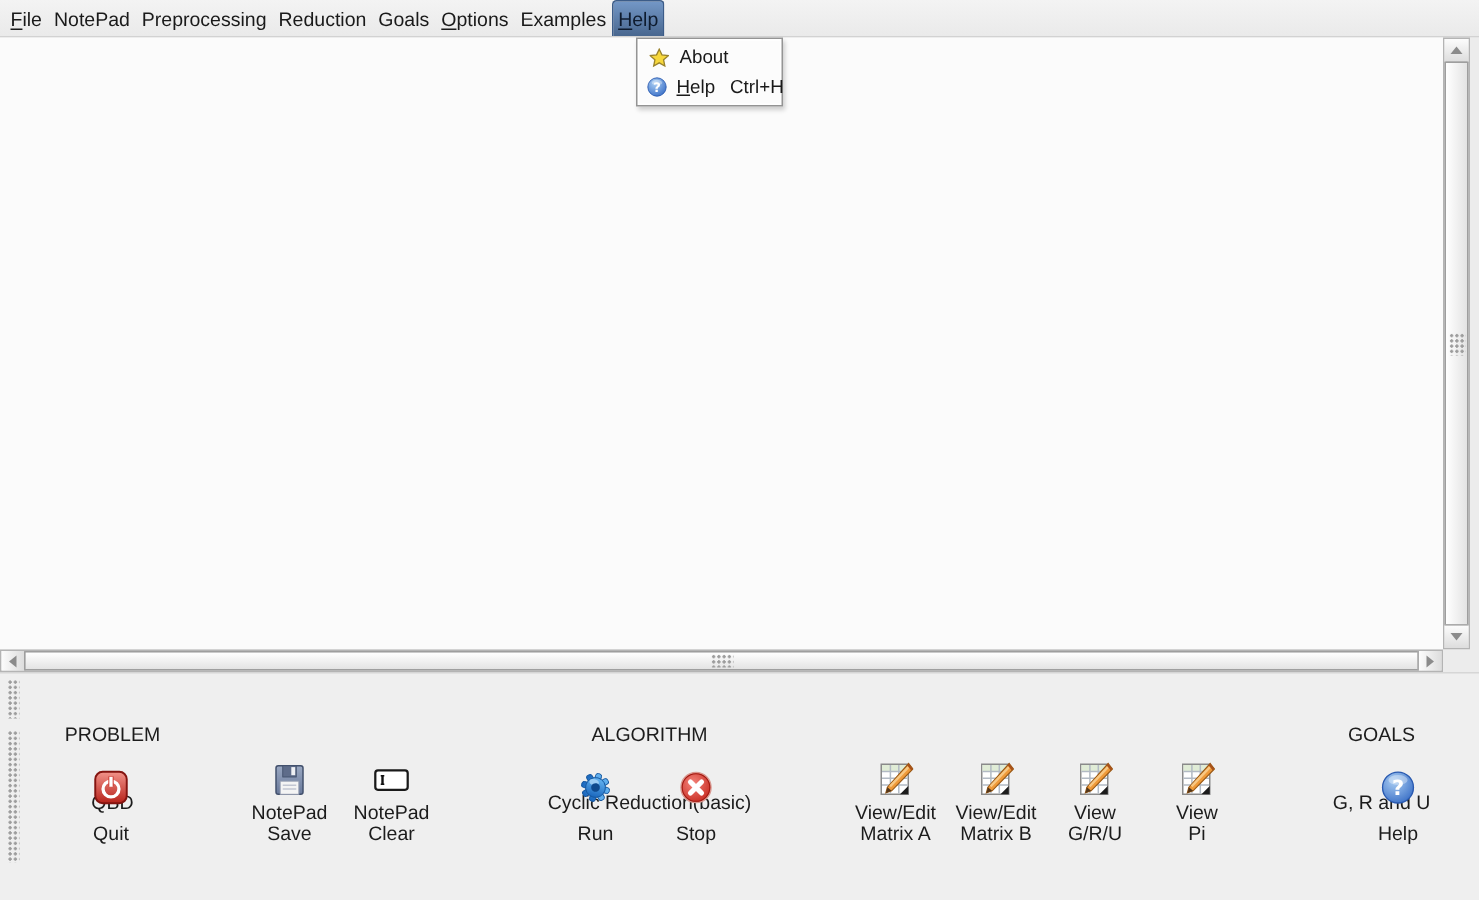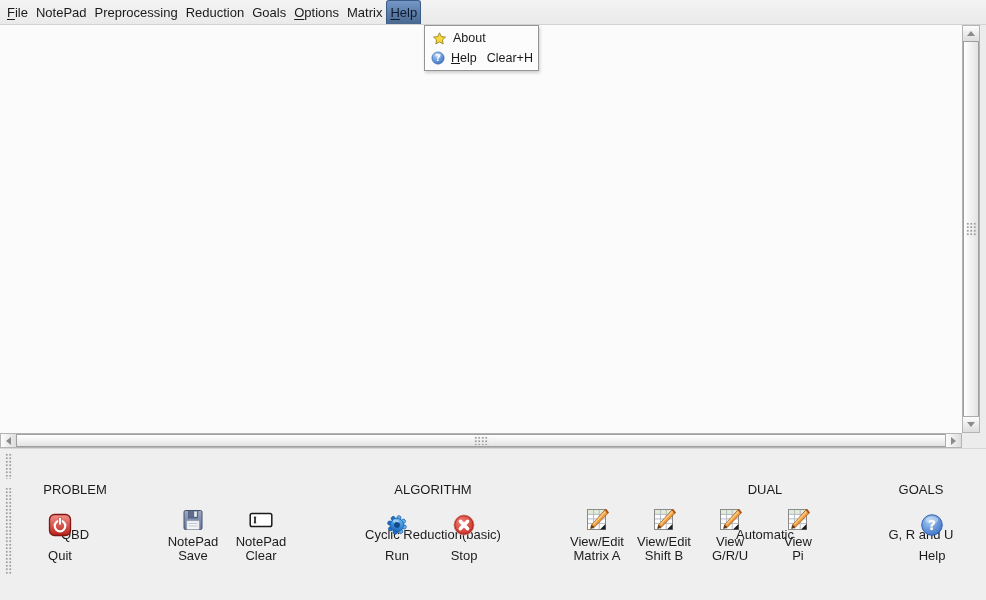--- a/index.html
+++ b/index.html
@@ -23,21 +23,21 @@
     white-space:pre;cursor:default;
   }
   .mitem.selected{
     background:linear-gradient(#7397c6,#49678f);
     border:1px solid #3c5c88;border-bottom:none;
     border-radius:3px 3px 0 0;color:#0e1b2e;
   }
   .mitem u{text-underline-offset:2px;}
   
   .dropdown{
-    position:absolute;left:424px;top:25px;width:115px;
+    position:absolute;left:424px;top:25px;width:98px;
     background:#fcfcfc;border:1px solid #949494;
     box-shadow:inset 0 0 0 1px #ffffff,1px 2px 3px rgba(0,0,0,.18);
     padding:2px 0;z-index:20;box-sizing:border-box;
   }
   .ditem{
     display:flex;align-items:center;height:20px;
     padding:0 8px 0 6px;font-size:12.5px;white-space:pre;cursor:default;
   }
   .dicon{width:16px;display:flex;justify-content:center;align-items:center;margin-right:6px;}
   .dshort{margin-left:auto;padding-left:10px;}
@@ -138,21 +138,21 @@
   </defs>
 </svg>
 
 <div class="menubar">
   <div class="mitem"><span></span><u>F</u><span>ile</span></div>
   <div class="mitem"><span>NotePad</span><u></u><span></span></div>
   <div class="mitem"><span>Preprocessing</span><u></u><span></span></div>
   <div class="mitem"><span>Reduction</span><u></u><span></span></div>
   <div class="mitem"><span>Goals</span><u></u><span></span></div>
   <div class="mitem"><span></span><u>O</u><span>ptions</span></div>
-  <div class="mitem"><span>Matrix</span><u></u><span></span></div>
+  <div class="mitem"><span>Examples</span><u></u><span></span></div>
   <div class="mitem selected"><span></span><u>H</u><span>elp</span></div>
 </div>
 
 <div class="notepad"></div>
 <div class="rightstrip"></div>
 
 <div class="vscroll">
   <div class="sbtn up">
       <div class="tri-up"></div>
     </div>
@@ -189,46 +189,42 @@
   </div>
   <div class="ditem">
     <span class="dicon">
       <svg width="14" height="14" viewBox="0 0 24 24">
           <circle cx="12" cy="12" r="10.5" fill="url(#helpGrad)" stroke="#2a5ab0" stroke-width="1"></circle>
           <ellipse cx="12" cy="7" rx="6" ry="3.2" fill="#ffffff" opacity="0.35"></ellipse>
           <text x="12" y="17.5" text-anchor="middle" font-size="15" font-weight="bold" fill="#ffffff" font-family="DejaVu Sans, sans-serif">?</text>
         </svg>
     </span>
     <span></span><u>H</u><span>elp</span>
-    <span class="dshort">Clear+H</span>
+    <span class="dshort">Ctrl+H</span>
   </div>
 </div>
 
 <div class="bottom">
   <div class="grip g1 dots"></div>
   <div class="grip g2 dots"></div>
 
   <div class="sgroup" style="left:75px">
     <div>PROBLEM</div>
     <div>QBD</div>
   </div>
   <div class="sgroup" style="left:433px">
     <div>ALGORITHM</div>
     <div>Cyclic Reduction(basic)</div>
   </div>
-  <div class="sgroup" style="left:765px">
-    <div>DUAL</div>
-    <div>Automatic</div>
-  </div>
   <div class="sgroup" style="left:921px">
     <div>GOALS</div>
     <div>G, R and U</div>
   </div>
 
-  <div class="tbtn single" style="left:60px">
+  <div class="tbtn single" style="left:74px">
     <div class="ticon">
       <svg width="24" height="24" viewBox="0 0 24 24">
           <rect x="1.5" y="1.5" width="21" height="21" rx="5" fill="url(#powerGrad)" stroke="#841410" stroke-width="1.3"></rect>
           <circle cx="12" cy="13" r="5.3" fill="none" stroke="#ffffff" stroke-width="2.2"></circle>
           <rect x="10.2" y="4.6" width="3.6" height="6.6" fill="#cf4038"></rect>
           <rect x="10.9" y="4.9" width="2.2" height="6.6" fill="#ffffff"></rect>
         </svg>
     </div>
     <div class="tlbl"><span></span><span>Quit</span></div>
   </div>
@@ -309,21 +305,21 @@
           <rect x="2.5" y="1.5" width="18" height="20" fill="#ffffff" stroke="#8a8a8a" stroke-width="1"></rect>
           <rect x="3" y="2" width="17" height="4.2" fill="#e0ecd6"></rect>
           <path d="M3 6.4h17 M3 10.9h17 M3 15.4h17 M8.6 2v19 M14.2 2v19" stroke="#b2bac4" stroke-width="1" fill="none"></path>
           <polygon points="15,21.5 20.5,21.5 20.5,16" fill="#1c1c1c"></polygon>
           <polygon points="20.8,1 23.6,4.6 9.4,19.2 5.6,20.6 6.6,16.8" fill="#ef9a3a" stroke="#9a5a16" stroke-width="0.8"></polygon>
           <path d="M20.6 3.4 L8.4 16.2" stroke="#f8c884" stroke-width="1.6"></path>
           <polygon points="5.6,20.6 6.6,16.8 9.4,19.2" fill="#54371a"></polygon>
           <polygon points="20.8,1 23.6,4.6 22.5,5.7 19.8,2.1" fill="#a8511a"></polygon>
         </svg>
     </div>
-    <div class="tlbl"><span>View/Edit</span><span>Shift B</span></div>
+    <div class="tlbl"><span>View/Edit</span><span>Matrix B</span></div>
   </div>
 
   <div class="tbtn" style="left:730px">
     <div class="ticon">
       <svg width="24" height="24" viewBox="0 0 24 24">
           <rect x="2.5" y="1.5" width="18" height="20" fill="#ffffff" stroke="#8a8a8a" stroke-width="1"></rect>
           <rect x="3" y="2" width="17" height="4.2" fill="#e0ecd6"></rect>
           <path d="M3 6.4h17 M3 10.9h17 M3 15.4h17 M8.6 2v19 M14.2 2v19" stroke="#b2bac4" stroke-width="1" fill="none"></path>
           <polygon points="15,21.5 20.5,21.5 20.5,16" fill="#1c1c1c"></polygon>
           <polygon points="20.8,1 23.6,4.6 9.4,19.2 5.6,20.6 6.6,16.8" fill="#ef9a3a" stroke="#9a5a16" stroke-width="0.8"></polygon>

